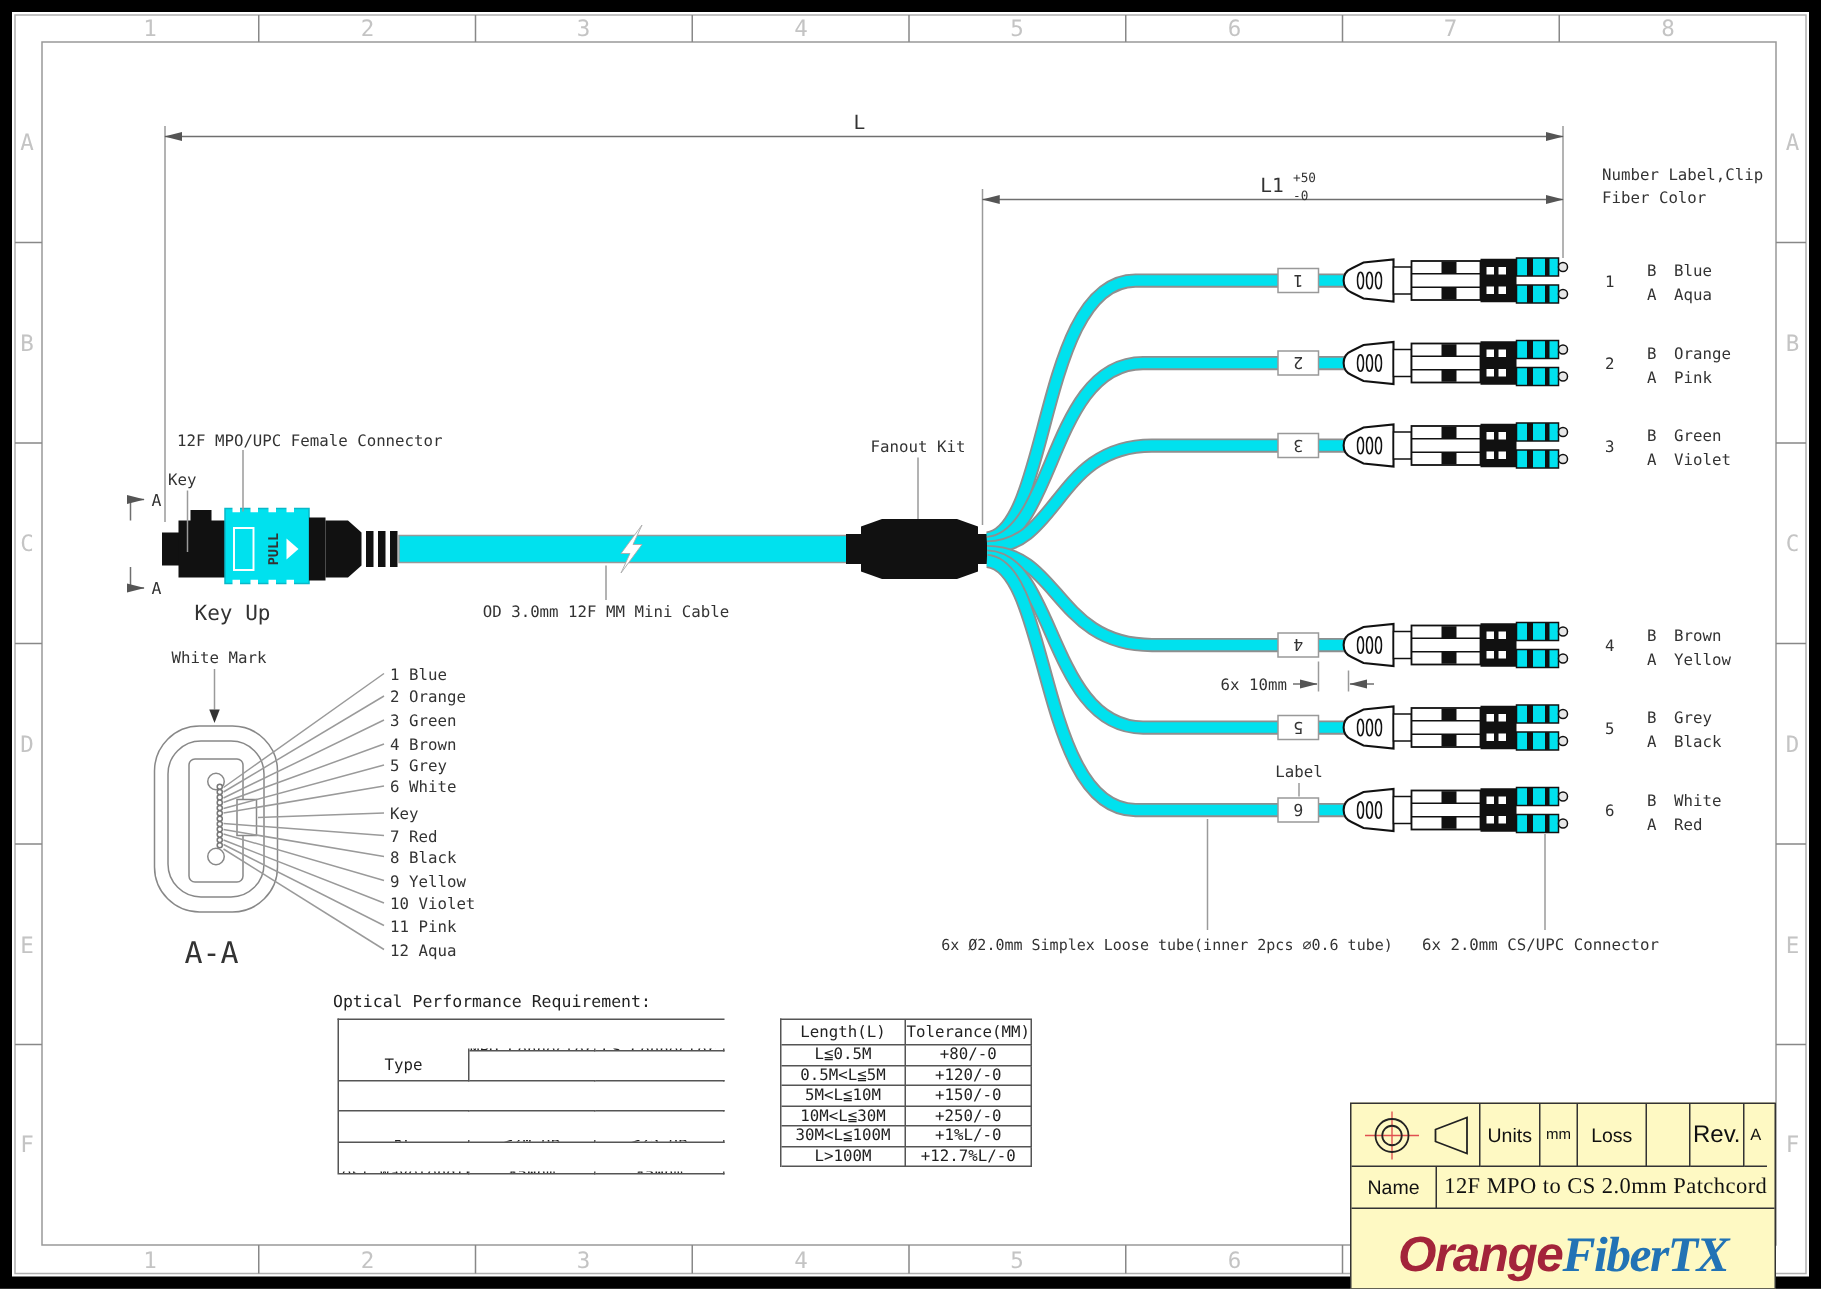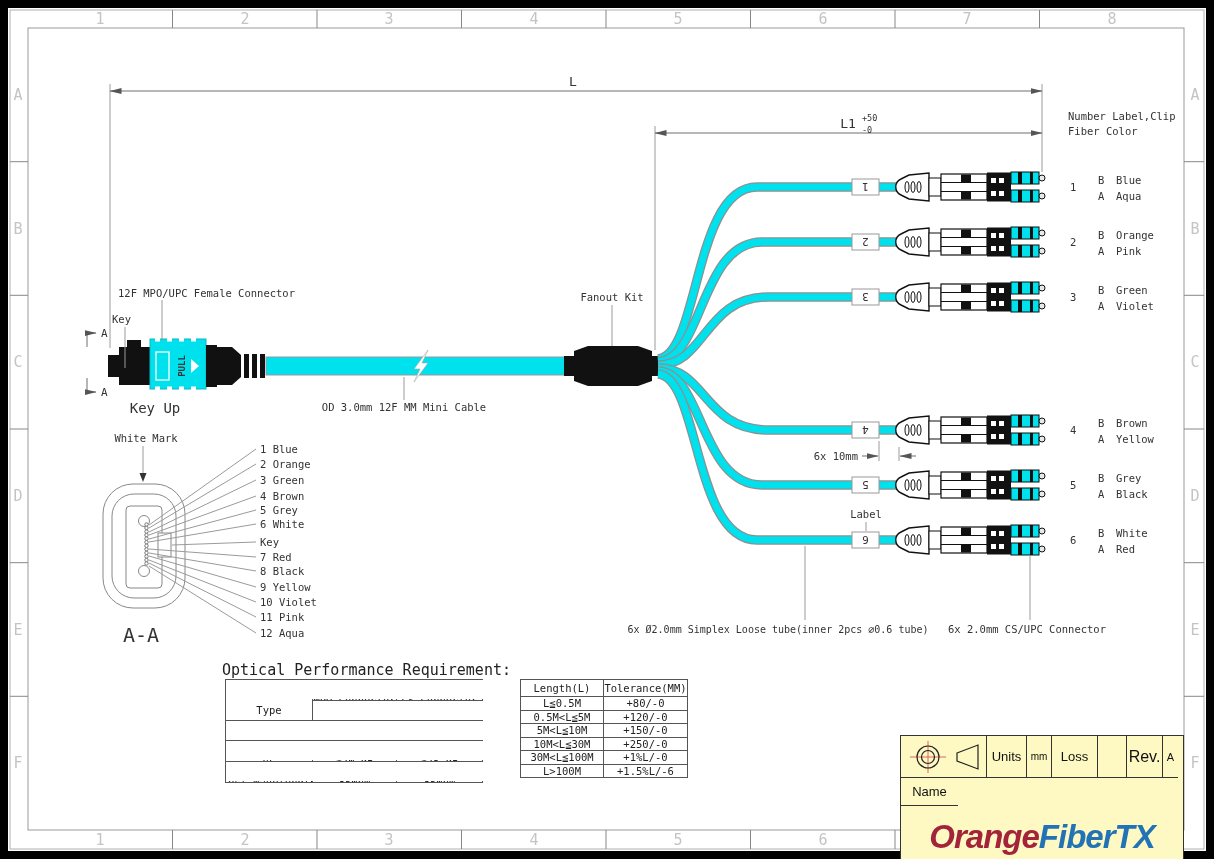--- a/index.html
+++ b/index.html
@@ -11,21 +11,21 @@
   .zone{fill:#c4c4c4;font-size:15px;font-family:"DejaVu Sans Mono",monospace;}
   .ann{font-size:10.5px;}
   .dimtxt{font-size:13px;}
   .cbl-o{fill:none;stroke:#8f8f8f;stroke-width:9.5;}
   .cbl{fill:none;stroke:#00E1EE;stroke-width:7;}
   .aqua{fill:#00E1EE;}
   .ldr{stroke:#9a9a9a;stroke-width:1;fill:none;}
   .dim{stroke:#6f6f6f;stroke-width:1;fill:none;}
   .thin{stroke:#888;stroke-width:1;fill:none;}
   
-  .opt-title{position:absolute;left:222px;top:661px;font-size:15px;color:#222;}
+  .opt-title{position:absolute;left:222px;top:661px;font-size:11px;color:#222;}
   .opt-grid{position:absolute;left:225px;top:679px;display:grid;
             grid-template-columns:87px 84px 86px;grid-template-rows:21px 20px 20px 21px 21px;
             border-left:1px solid #555;border-top:1px solid #555;font-size:10.5px;color:#222;}
   .opt-grid .c{border-right:1px solid #555;border-bottom:1px solid #555;
                display:flex;align-items:center;justify-content:center;text-align:center;
                white-space:nowrap;overflow:hidden;margin-top:19px;}
   .opt-grid .type{grid-column:1;grid-row:1/3;}
   
   .tol-grid{position:absolute;left:520px;top:679px;display:grid;
             grid-template-columns:83px 84px;grid-template-rows:17px repeat(6,13.5px);
@@ -40,21 +40,21 @@
   .tb-r2{display:grid;grid-template-columns:57px 1fr;height:28px;}
   .tb-r3{height:61px;display:flex;align-items:center;justify-content:center;}
   .tb-c{border-right:1px solid #333;border-bottom:1px solid #333;display:flex;
         align-items:center;justify-content:center;overflow:hidden;}
   .tb-c:last-child{border-right:none;}
   .f13{font-size:13px;} .f10{font-size:10px;} .f12{font-size:16px;} .f11{font-size:11px;}
   .dtitle{font-family:"Liberation Serif",serif;font-size:15px;letter-spacing:.3px;}
   .logo{font-family:"Liberation Sans",sans-serif;font-weight:bold;font-style:italic;
         font-size:33px;letter-spacing:-1px;white-space:nowrap;}
   .logo .red{color:#A3243A;}
-  .logo .blue{color:#2273B5;}
+  .logo .blue{color:#2273B5;font-family:Liberation Serif, serif;}
 </style>
 </head>
 <body>
 
 <div class="page">
   <div class="sheet"></div>
 
   <svg class="dwg" viewBox="0 0 1214 859">
     <defs>
       <marker id="arr" markerWidth="12" markerHeight="8" refX="11.5" refY="4" orient="auto-start-reverse" markerUnits="userSpaceOnUse">
@@ -380,21 +380,21 @@
     <div class="c">+80/-0</div>
     <div class="c">0.5M&lt;L≦5M</div>
     <div class="c">+120/-0</div>
     <div class="c">5M&lt;L≦10M</div>
     <div class="c">+150/-0</div>
     <div class="c">10M&lt;L≦30M</div>
     <div class="c">+250/-0</div>
     <div class="c">30M&lt;L≦100M</div>
     <div class="c">+1%L/-0</div>
     <div class="c">L&gt;100M</div>
-    <div class="c">+1.5%L/-6</div>
+    <div class="c">+12.7%L/-0</div>
   </div>
 
   <div class="tblock">
     <div class="tb-r1">
       <div class="tb-c">
         <svg width="84" height="40" viewBox="0 0 84 40">
           <line x1="8" y1="20" x2="44" y2="20" stroke="#E05050" stroke-width="0.9"></line>
           <line x1="26" y1="4" x2="26" y2="36" stroke="#E05050" stroke-width="0.9"></line>
           <circle cx="26" cy="20" r="11" fill="none" stroke="#222" stroke-width="1.2"></circle>
           <circle cx="26" cy="20" r="6.5" fill="none" stroke="#222" stroke-width="1.2"></circle>
@@ -403,18 +403,19 @@
       </div>
       <div class="tb-c f13">Units</div>
       <div class="tb-c f10">mm</div>
       <div class="tb-c f13">Loss</div>
       <div class="tb-c f11"></div>
       <div class="tb-c f12">Rev.</div>
       <div class="tb-c f11">A</div>
     </div>
     <div class="tb-r2">
       <div class="tb-c f13">Name</div>
+      <div class="tb-c dtitle">12F MPO to CS 2.0mm Patchcord</div>
     </div>
     <div class="tb-r3">
       <span class="logo"><span class="red">Orange</span><span class="blue">FiberTX</span></span>
     </div>
   </div>
 </div>
 
 </body></html>

